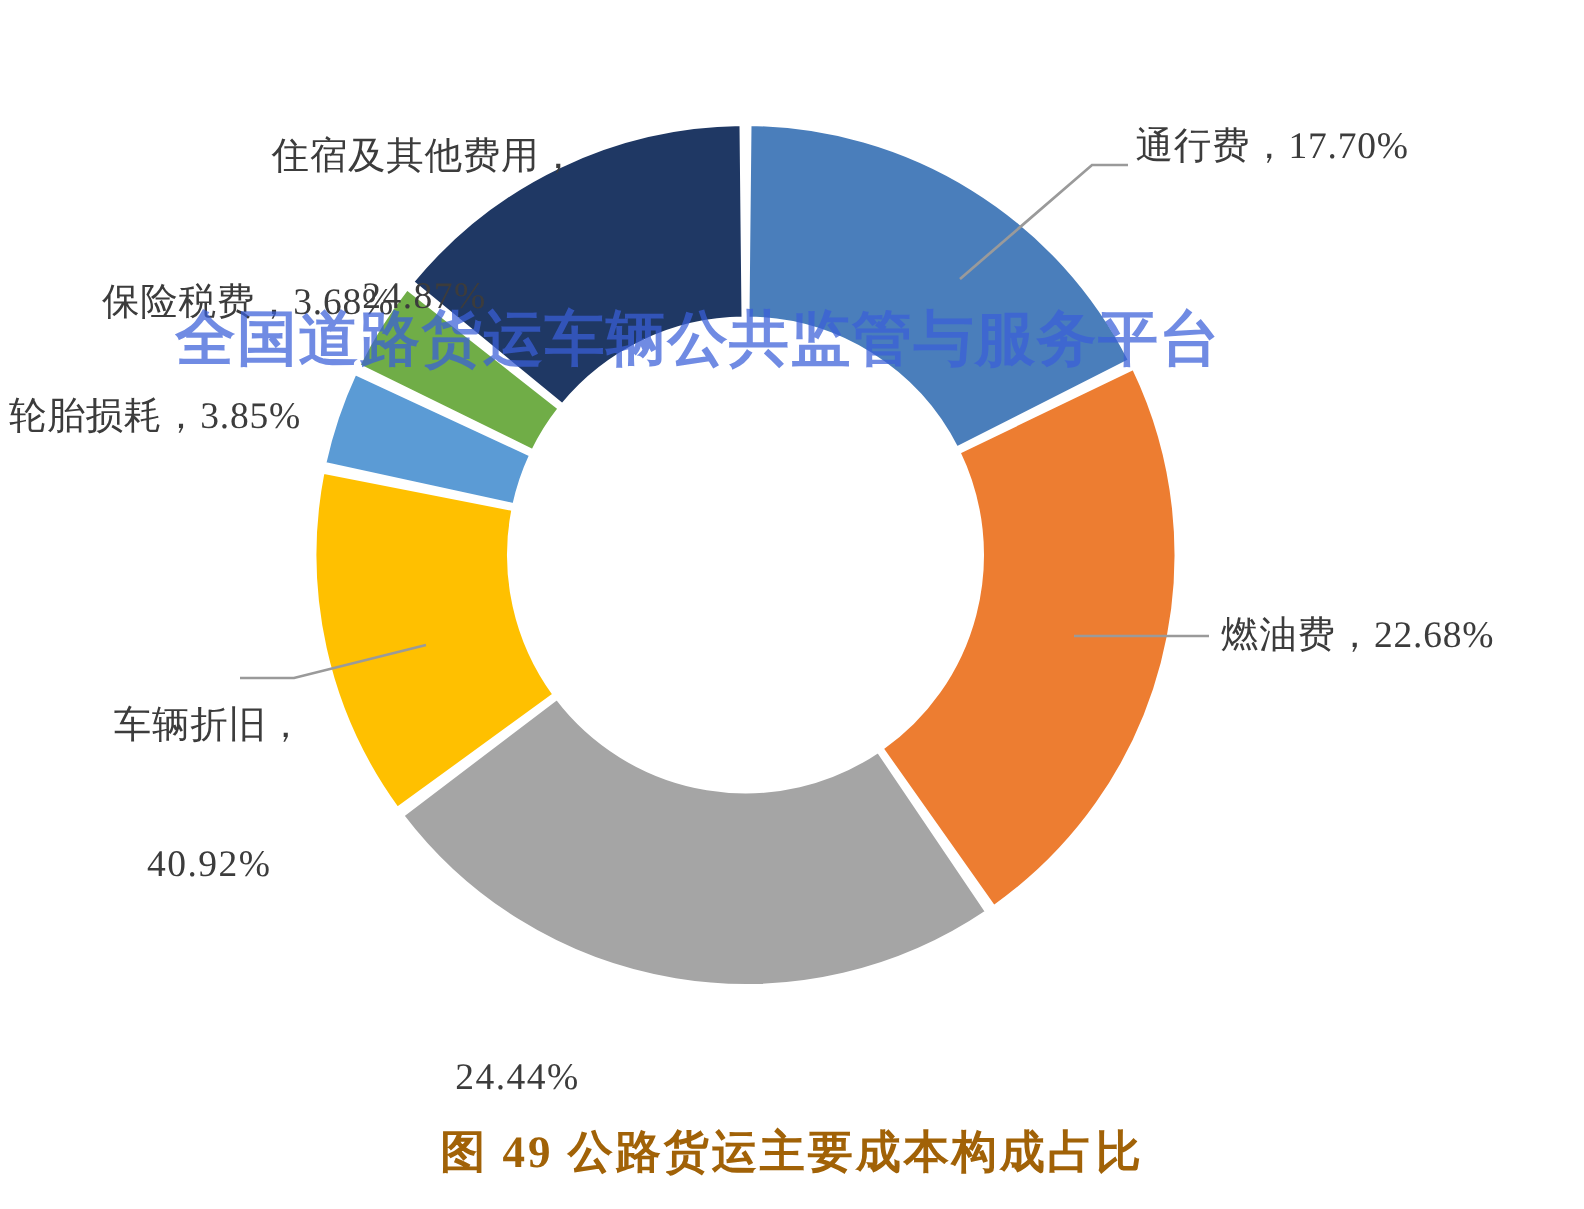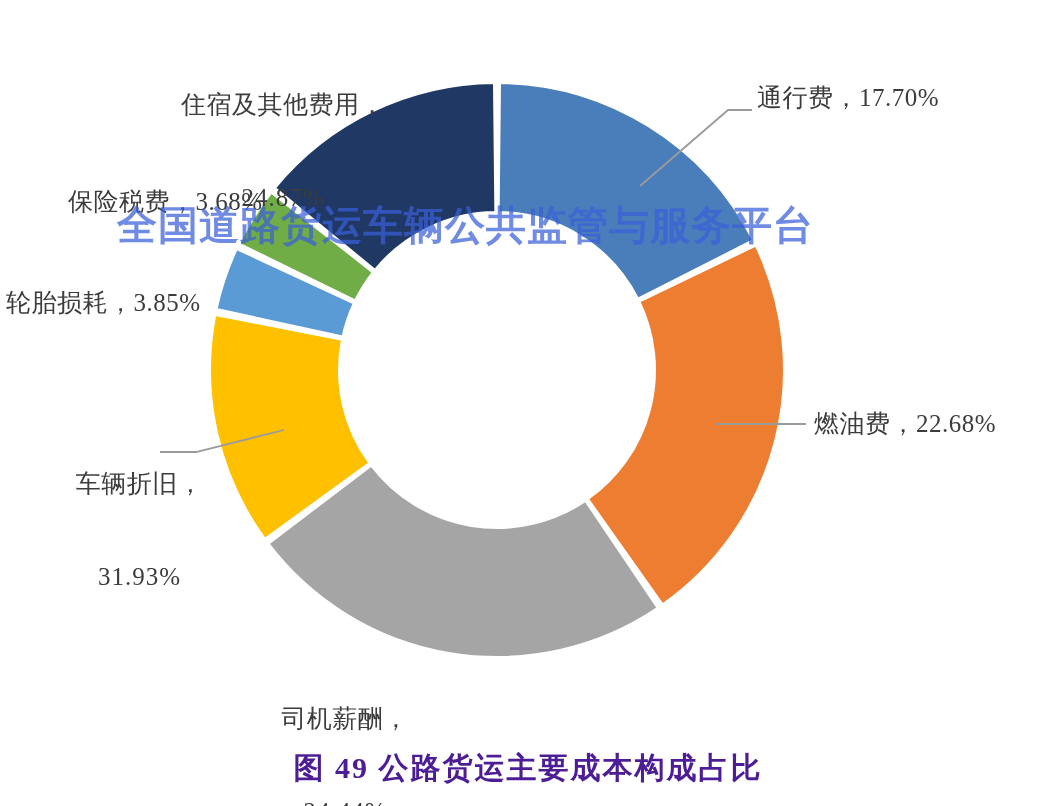--- a/index.html
+++ b/index.html
@@ -26,21 +26,21 @@
     font-family:"Liberation Serif", serif;
     font-size:25px;
     line-height:1.25;
     white-space:pre;
     letter-spacing:0.5px;
   }
   .callout .pct{font-family:"Liberation Serif", serif;letter-spacing:1px;}
 
   #label-lodging{left:158px;top:26px;text-align:center;width:250px;}
   #label-insurance{left:68px;top:186px;text-align:right;}
-  #label-tire{left:6px;top:262px;text-align:left;margin-top:25px;}
+  #label-tire{left:6px;top:262px;text-align:left;}
   #label-depreciation{left:52px;top:405px;text-align:center;width:175px;}
   #label-driver{left:255px;top:640px;text-align:center;width:180px;}
   #label-toll{left:757px;top:82px;text-align:right;}
   #label-fuel{left:814px;top:408px;text-align:center;}
 
   
   #watermark{
     position:absolute;
     left:117px;top:156px;
     font-family:"DejaVu Sans", sans-serif;
@@ -55,21 +55,21 @@
   }
 
   
   #caption{
     position:absolute;
     left:0;right:0;top:748px;
     text-align:center;
     font-family:"Liberation Serif", serif;
     font-size:30px;
     font-weight:700;
-    color:#4c1d95;
+    color:#a16207;
     letter-spacing:2px;
   }
 </style>
 </head>
 <body>
 
 <div id="stage">
 
   <div id="donut-wrap">
     <svg id="donut-svg" viewBox="0 0 1056 760">
@@ -108,25 +108,24 @@
     <div>住宿及其他费用，</div>
     <div class="pct">24.87%</div>
   </div>
 
   <div class="callout" id="label-insurance">保险税费，3.68%</div>
 
   <div class="callout" id="label-tire">轮胎损耗，3.85%</div>
 
   <div class="callout" id="label-depreciation">
     <div>车辆折旧，</div>
-    <div class="pct">31.93%</div>
+    <div class="pct">40.92%</div>
   </div>
 
   <div class="callout" id="label-driver">
-    <div>司机薪酬，</div>
     <div class="pct">24.44%</div>
   </div>
 
   <div class="callout" id="label-toll">通行费，17.70%</div>
 
   <div class="callout" id="label-fuel">燃油费，22.68%</div>
 
   <div id="watermark">全国道路货运车辆公共监管与服务平台</div>
 
   <div id="caption">图 49  公路货运主要成本构成占比</div>

